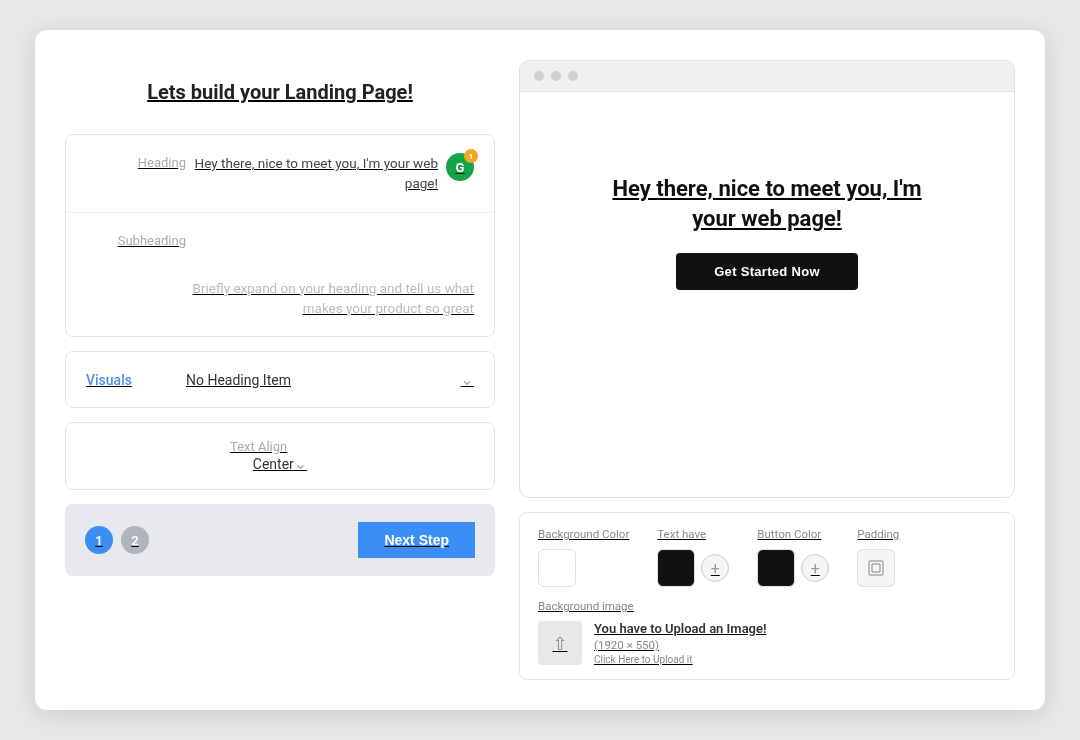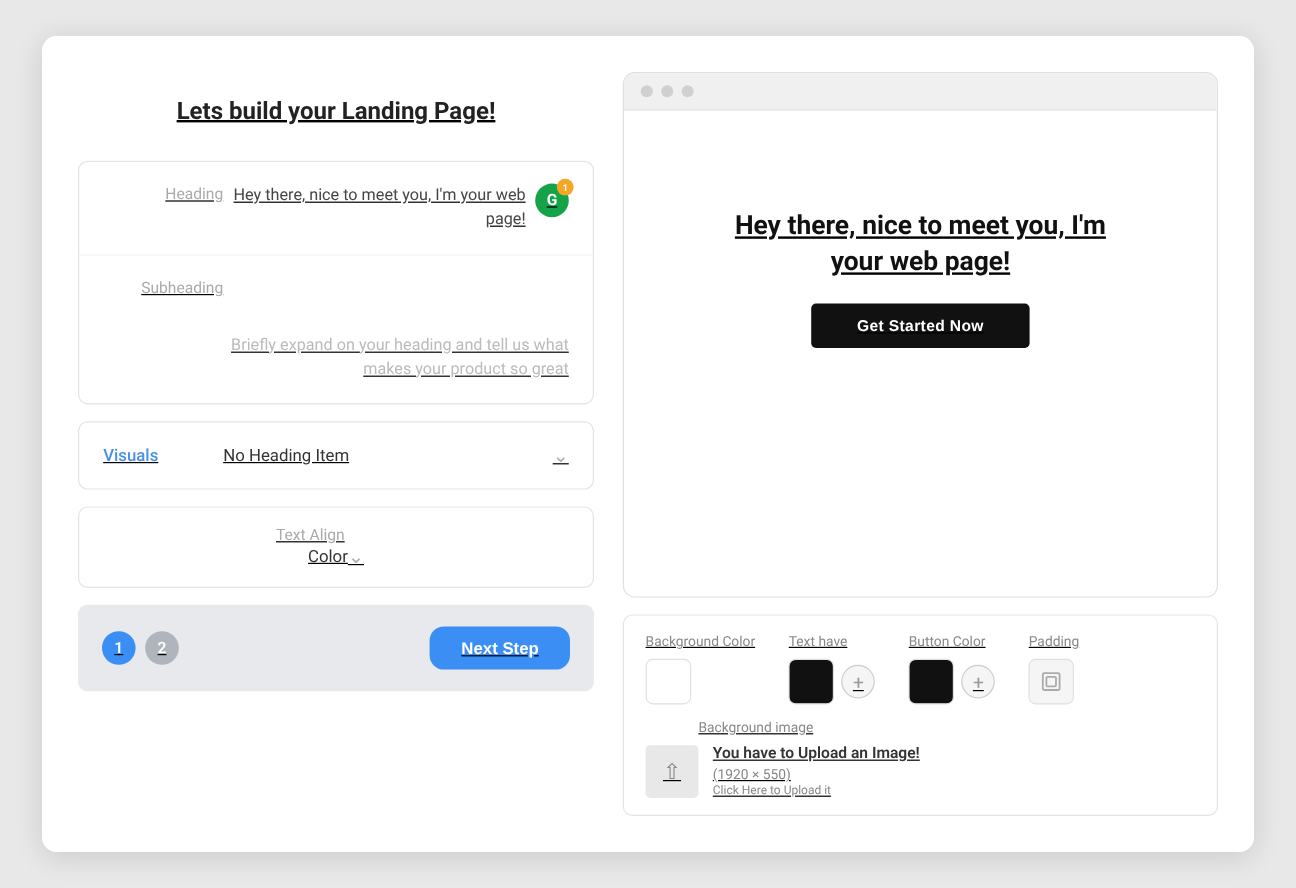--- a/index.html
+++ b/index.html
@@ -160,21 +160,21 @@
       color: #fff;
     }
     .step-dot.inactive {
       background: #b0b4bc;
       color: #fff;
     }
     .next-step-btn {
       background: #3b8ef3;
       color: #fff;
       border: none;
-      border-radius: 12px;
+      border-radius: 0;
       padding: 10px 26px;
       font-size: 14px;
       font-weight: 600;
       cursor: pointer;
     }
     
     .right-panel {
       flex: 1;
       display: flex;
       flex-direction: column;
@@ -288,21 +288,20 @@
       justify-content: center;
       cursor: pointer;
     }
     .bg-image-section {
       margin-top: 12px;
     }
     .bg-image-label {
       font-size: 11.5px;
       color: #888;
       margin-bottom: 8px;
-      margin-left: 44px;
     }
     .bg-image-upload {
       display: flex;
       align-items: center;
       gap: 12px;
     }
     .upload-icon-box {
       width: 44px;
       height: 44px;
       background: #e8e8e8;
@@ -373,21 +372,21 @@
           <span>No Heading Item</span>
           <span class="chevron-icon">⌄</span>
         </div>
       </div>
     </div>
 
     <div class="align-card">
       <div class="align-row">
         <span class="align-label">Text Align</span>
         <div class="align-select">
-          <span>Color</span>
+          <span>Center</span>
           <span class="chevron-icon">⌄</span>
         </div>
       </div>
     </div>
 
     <div class="bottom-nav">
       <div class="step-dots">
         <div class="step-dot active">1</div>
         <div class="step-dot inactive">2</div>
       </div>

